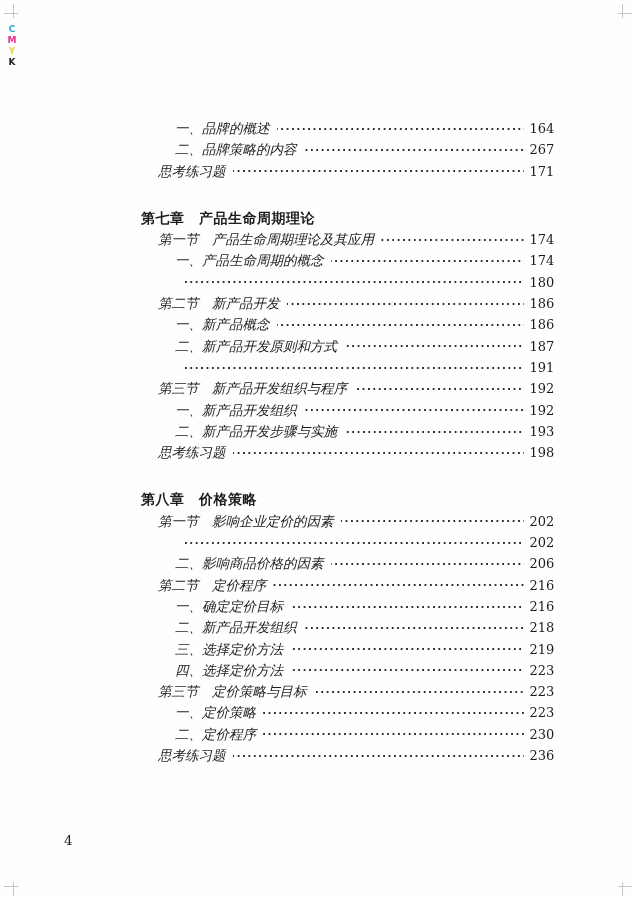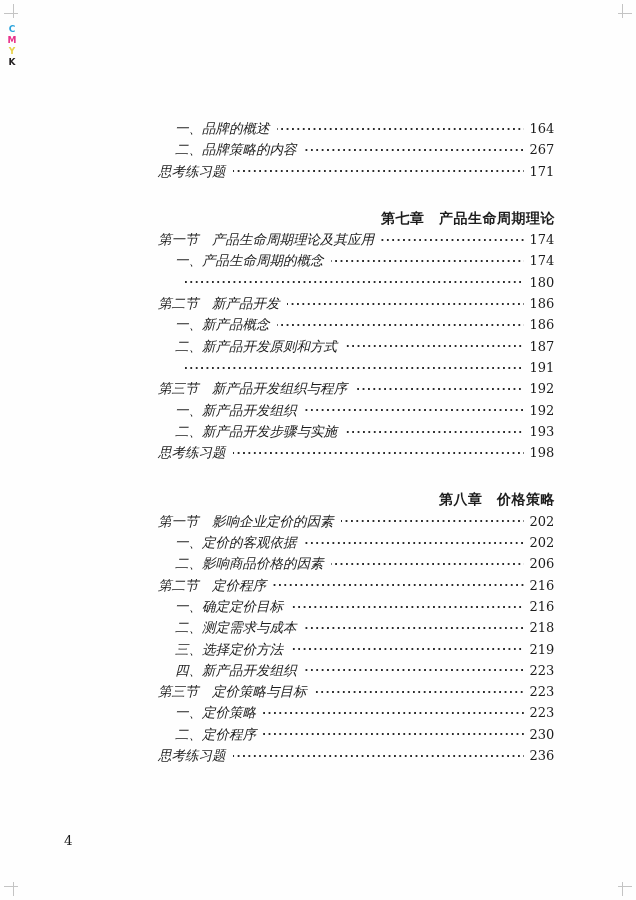--- a/index.html
+++ b/index.html
@@ -49,21 +49,20 @@
   .row.section .title,
   .row.item .title,
   .row.exercise .title { font-style: italic; }  
   .row.chapter {
     font-family: "DejaVu Sans", "Liberation Sans", sans-serif;
     font-weight: bold;
     font-style: normal;
     font-size: 14px;
     margin-top: 26px;
     letter-spacing: 0.5px;
-    justify-content: flex-end;
   }
   .row.section  { padding-left: 17px; }
   .row.exercise { padding-left: 17px; }
   .row.item     { padding-left: 34px; }
 
   .leader {
     flex: 1;
     align-self: center;
     height: 10px;
     margin: 0 5px 0 7px;
@@ -180,51 +179,50 @@
     </div>
     <div class="row chapter">
       <span class="title">第八章　价格策略</span>
     </div>
     <div class="row section">
       <span class="title">第一节　影响企业定价的因素</span>
       <span class="leader"></span>
       <span class="pageno">202</span>
     </div>
     <div class="row item">
-      <span class="title">一、定价的客观依据</span>
       <span class="leader"></span>
       <span class="pageno">202</span>
     </div>
     <div class="row item">
       <span class="title">二、影响商品价格的因素</span>
       <span class="leader"></span>
       <span class="pageno">206</span>
     </div>
     <div class="row section">
       <span class="title">第二节　定价程序</span>
       <span class="leader"></span>
       <span class="pageno">216</span>
     </div>
     <div class="row item">
       <span class="title">一、确定定价目标</span>
       <span class="leader"></span>
       <span class="pageno">216</span>
     </div>
     <div class="row item">
-      <span class="title">二、测定需求与成本</span>
+      <span class="title">二、新产品开发组织</span>
       <span class="leader"></span>
       <span class="pageno">218</span>
     </div>
     <div class="row item">
       <span class="title">三、选择定价方法</span>
       <span class="leader"></span>
       <span class="pageno">219</span>
     </div>
     <div class="row item">
-      <span class="title">四、新产品开发组织</span>
+      <span class="title">四、选择定价方法</span>
       <span class="leader"></span>
       <span class="pageno">223</span>
     </div>
     <div class="row section">
       <span class="title">第三节　定价策略与目标</span>
       <span class="leader"></span>
       <span class="pageno">223</span>
     </div>
     <div class="row item">
       <span class="title">一、定价策略</span>

